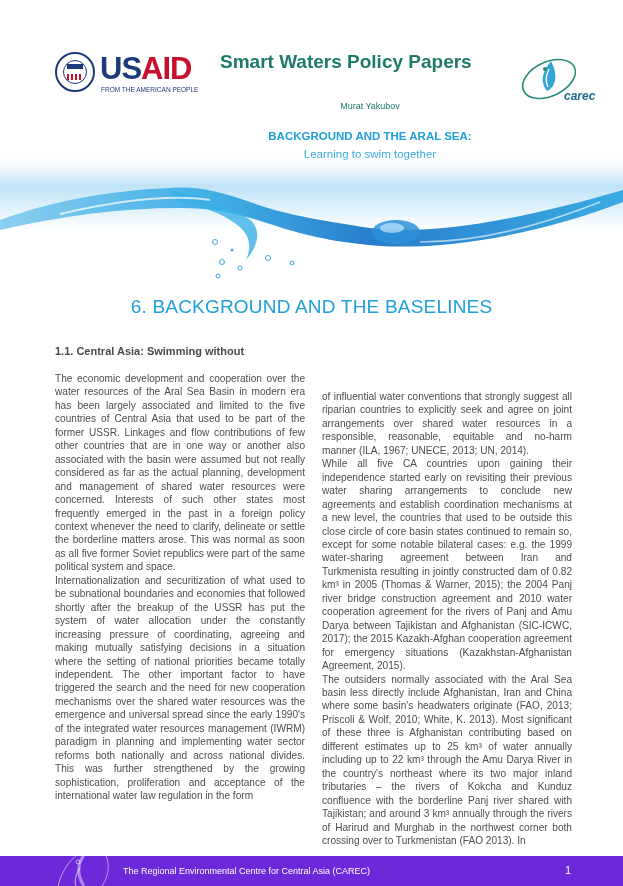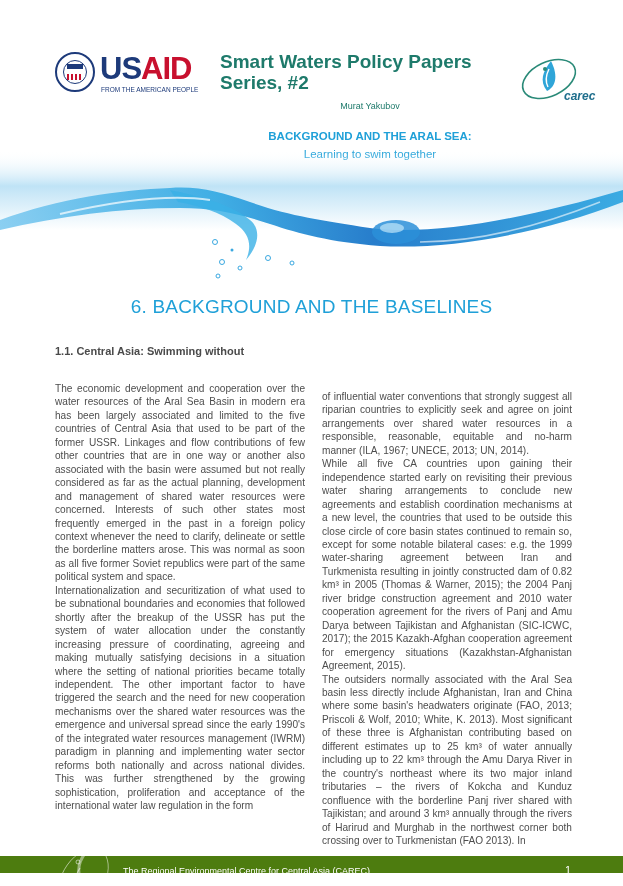--- a/index.html
+++ b/index.html
@@ -63,31 +63,31 @@
     .banner { position: absolute; left: 0; top: 150px; width: 623px; height: 130px; }
 
     
     .section-heading {
       position: absolute; left: 0; top: 296px; width: 623px; text-align: center;
       color: #1fa0d8; font-size: 19px; letter-spacing: 0.2px;
     }
 
     
     .col { position: absolute; font-size: 10.1px; line-height: 13.45px; text-align: justify; color: #4d4d4d; }
-    .col-left { left: 55px; top: 382px; width: 250px; }
+    .col-left { left: 55px; top: 372px; width: 250px; }
     .col-right { left: 322px; top: 346px; width: 250px; margin-top: 44px; }
     .col p { margin: 0; }
     .sub-heading {
       position: absolute; left: 55px; top: 345px; font-weight: bold; font-size: 11px; color: #4a4a4a;
     }
 
     
     .footer {
-      position: absolute; left: 0; top: 856px; width: 623px; height: 17px;
-      background: #4d7c0f;
+      position: absolute; left: 0; top: 856px; width: 623px; height: 30px;
+      background: #6d28d9;
     }
     .footer-logo { position: absolute; left: 40px; top: -10px; width: 80px; height: 40px; }
     .footer-text {
       position: absolute; left: 123px; top: 10px; font-size: 9px; color: #ffffff;
     }
     .page-number {
       position: absolute; left: 565px; top: 8px; font-size: 11px; color: #ffffff;
     }
   </style>
 </head>
@@ -102,21 +102,20 @@
       <div class="flag"></div>
     </div>
     <div class="usaid-word">
       <span class="us">US</span><span class="aid">AID</span>
     </div>
     <div class="usaid-tag">FROM THE AMERICAN PEOPLE</div>
   </div>
 
   <div class="series-title">
     <div>Smart Waters Policy Papers</div>
-    <div>Series, #2</div>
   </div>
   <div class="author">Murat Yakubov</div>
   <div class="main-title">BACKGROUND AND THE ARAL SEA:</div>
   <div class="subtitle">Learning to swim together</div>
 
   <div class="carec-logo">
     <svg width="70" height="50" viewBox="0 0 70 50">
       <ellipse cx="34" cy="24" rx="28" ry="17" transform="rotate(-25 34 24)" fill="none" stroke="#2a8a78" stroke-width="1.6"></ellipse>
       <path d="M36 6 C28 16, 24 26, 32 36 C40 32, 44 22, 36 6 Z" fill="#2fa5d8"></path>
       <path d="M34 14 C31 20, 30 26, 33 32" fill="none" stroke="#ffffff" stroke-width="1.4"></path>

